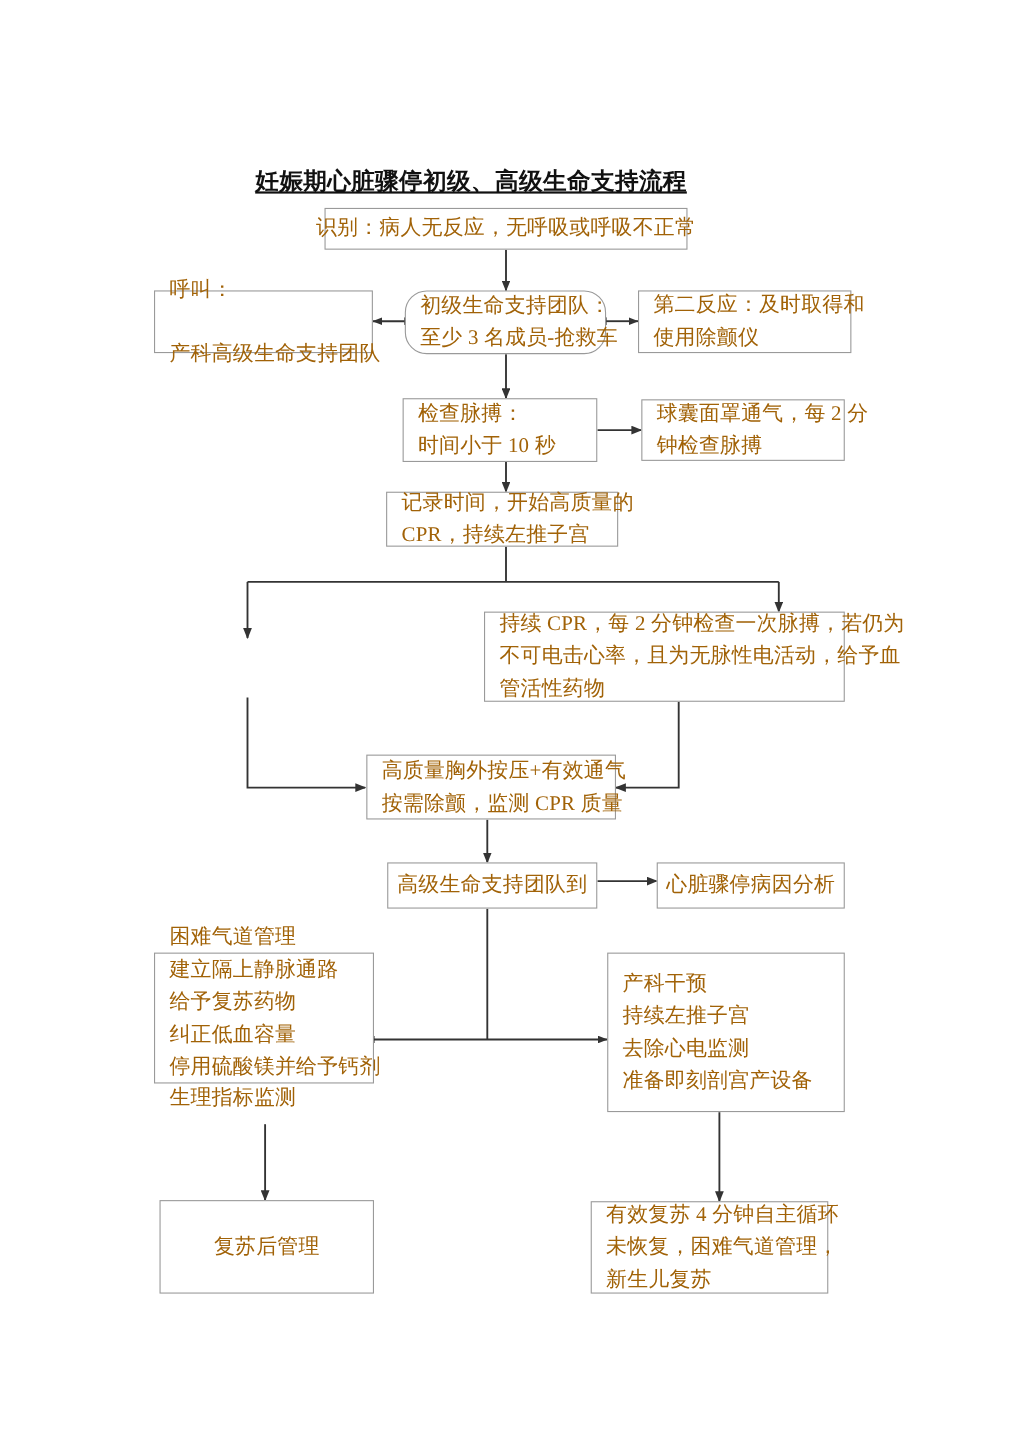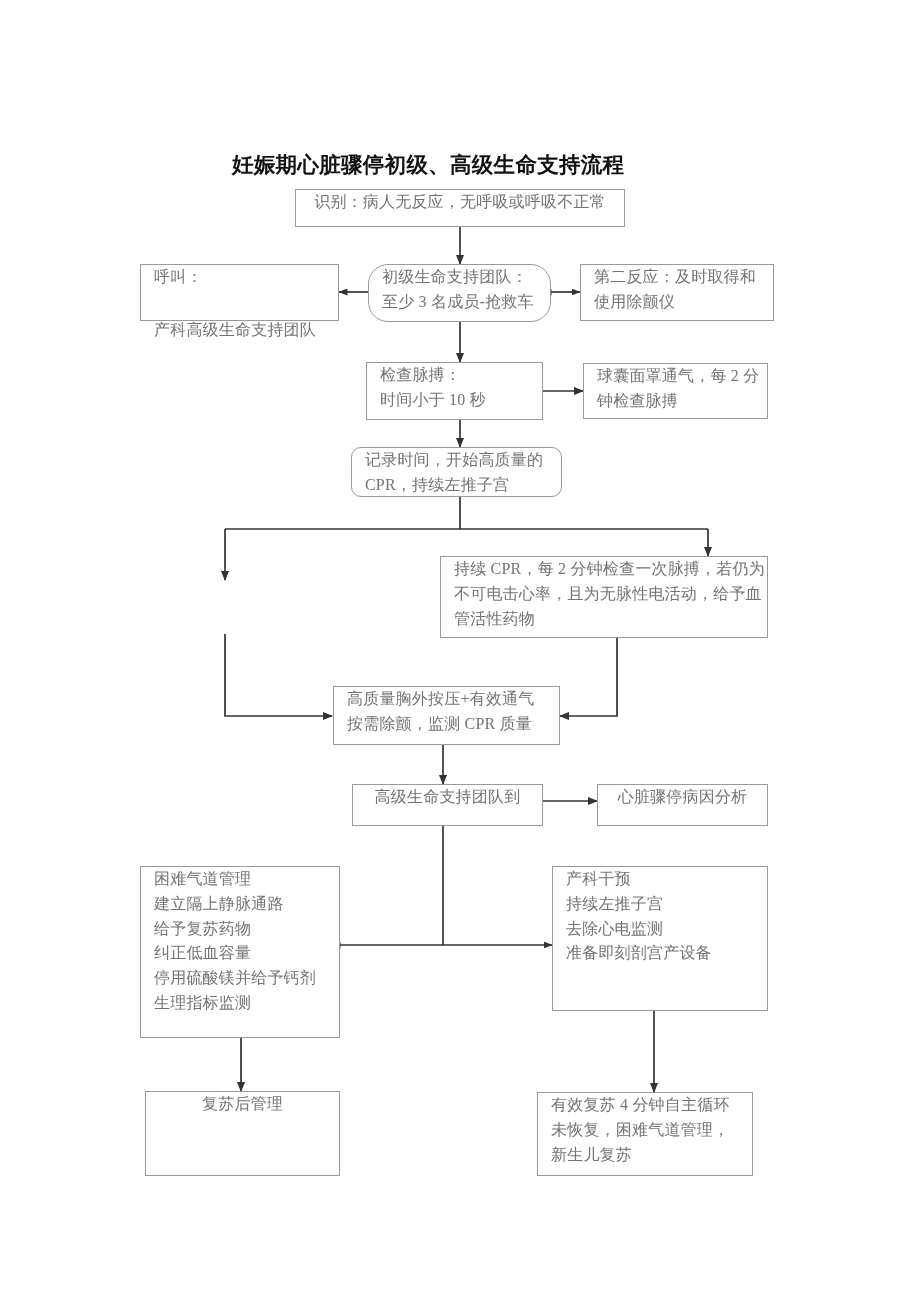--- a/index.html
+++ b/index.html
@@ -26,45 +26,46 @@
     height: 1301px;
     pointer-events: none;
   }
   .node {
     position: absolute;
     box-sizing: border-box;
     border: 1px solid #9a9a9a;
     background: #ffffff;
     display: flex;
     flex-direction: column;
-    justify-content: flex-start;
-    font-size: 16px;
+    justify-content: center;
+    font-size: 19px;
     line-height: 1.55;
     letter-spacing: 0.2px;
-    color: #737373;
+    color: #a16207;
     z-index: 2;
   }
   .node .ln {
     display: block;
     white-space: pre;
   }
   .pad-l { padding: 0 10px 0 13px; }
   .center { align-items: center; text-align: center; }
 
   #title {
     position: absolute;
     left: 232px;
     top: 150px;
     font-family: "DejaVu Sans", "Liberation Sans", sans-serif;
     font-weight: bold;
     font-size: 21.5px;
     letter-spacing: 0.3px;
     color: #111111;
     white-space: pre;
     z-index: 3;
+    text-decoration: underline;
   }
 </style>
 </head>
 <body>
 
 <div id="canvas">
 
   <div id="title">妊娠期心脏骤停初级、高级生命支持流程</div>
 
   <svg id="wires" viewBox="0 0 920 1301">
@@ -138,21 +139,21 @@
   <div class="node pad-l" style="left:366px; top:362px; width:177px; height:58px;">
     <span class="ln">检查脉搏：</span>
     <span class="ln">时间小于 10 秒</span>
   </div>
 
   <div class="node pad-l" style="left:583px; top:363px; width:185px; height:56px;">
     <span class="ln">球囊面罩通气，每 2 分</span>
     <span class="ln">钟检查脉搏</span>
   </div>
 
-  <div class="node pad-l" style="left:351px; top:447px; width:211px; height:50px;border-radius:10px;">
+  <div class="node pad-l" style="left:351px; top:447px; width:211px; height:50px;">
     <span class="ln">记录时间，开始高质量的</span>
     <span class="ln">CPR，持续左推子宫</span>
   </div>
 
 
   <div class="node pad-l" style="left:440px; top:556px; width:328px; height:82px;">
     <span class="ln">持续 CPR，每 2 分钟检查一次脉搏，若仍为</span>
     <span class="ln">不可电击心率，且为无脉性电活动，给予血</span>
     <span class="ln">管活性药物</span>
   </div>
@@ -163,21 +164,21 @@
   </div>
 
   <div class="node center" style="left:352px; top:784px; width:191px; height:42px;">
     <span class="ln">高级生命支持团队到</span>
   </div>
 
   <div class="node center" style="left:597px; top:784px; width:171px; height:42px;">
     <span class="ln">心脏骤停病因分析</span>
   </div>
 
-  <div class="node pad-l" style="left:140px; top:866px; width:200px; height:172px;">
+  <div class="node pad-l" style="left:140px; top:866px; width:200px; height:119px;">
     <span class="ln">困难气道管理</span>
     <span class="ln">建立隔上静脉通路</span>
     <span class="ln">给予复苏药物</span>
     <span class="ln">纠正低血容量</span>
     <span class="ln">停用硫酸镁并给予钙剂</span>
     <span class="ln">生理指标监测</span>
   </div>
 
   <div class="node pad-l" style="left:552px; top:866px; width:216px; height:145px;">
     <span class="ln">产科干预</span>

